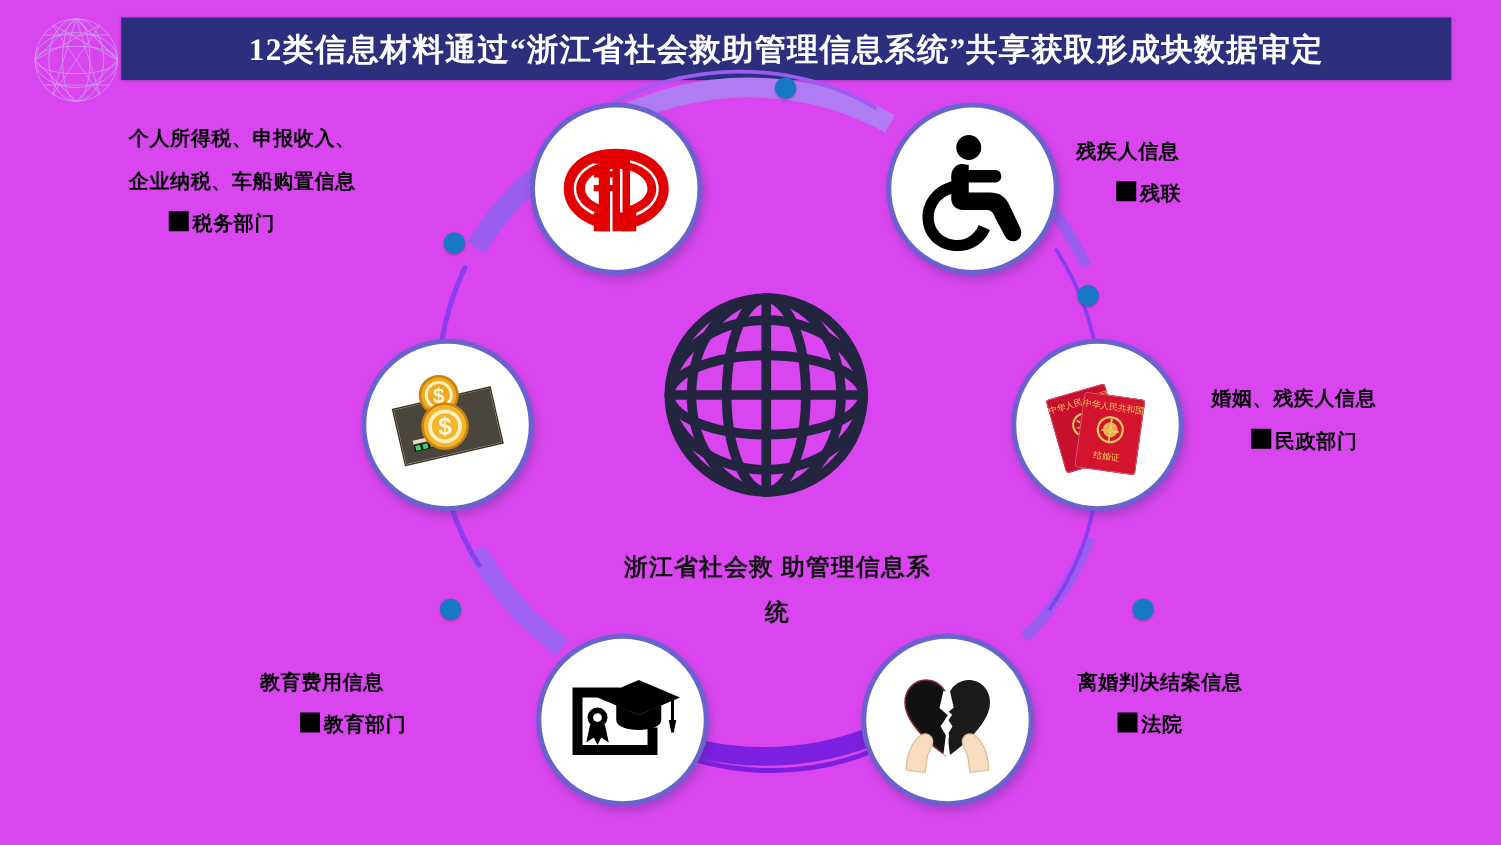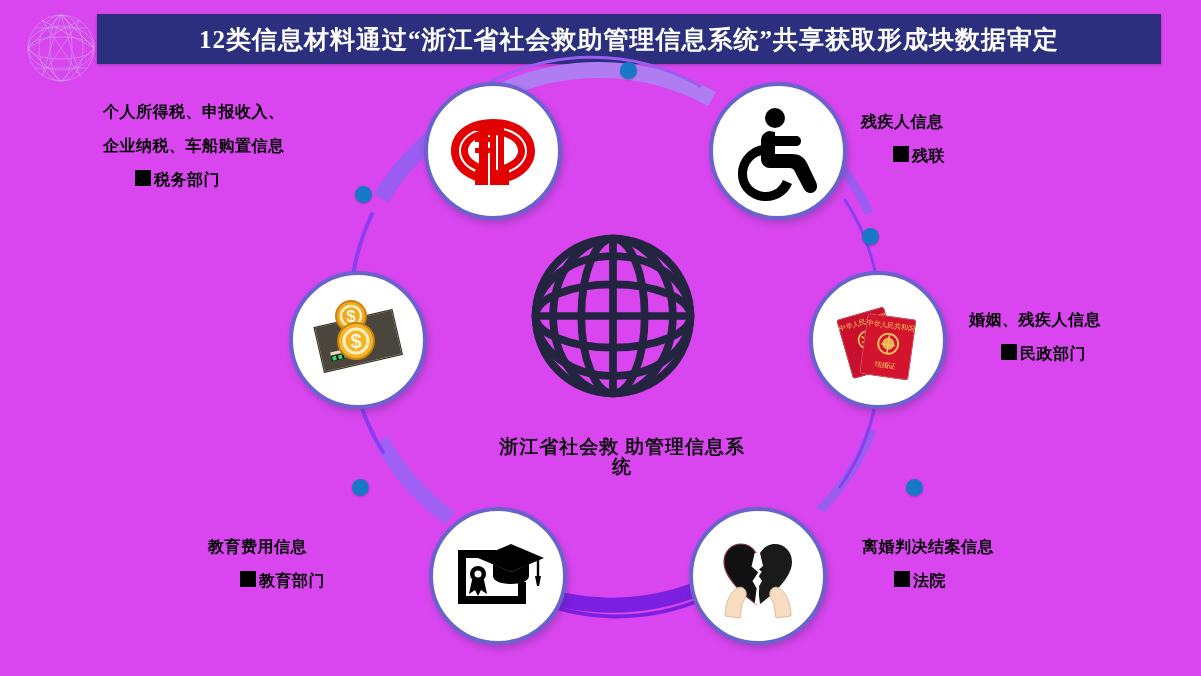--- a/index.html
+++ b/index.html
@@ -84,21 +84,21 @@
     height: 176px;
     z-index: 4;
   }
   #globe-caption {
     position: absolute;
     left: 497px;
     top: 437px;
     width: 250px;
     text-align: center;
     font-size: 19px;
-    line-height: 20px;
+    line-height: 36px;
     color: #111111;
     font-weight: bold;
     letter-spacing: 1px;
     z-index: 6;
   }
 
   
   .label {
     position: absolute;
     font-size: 16px;

